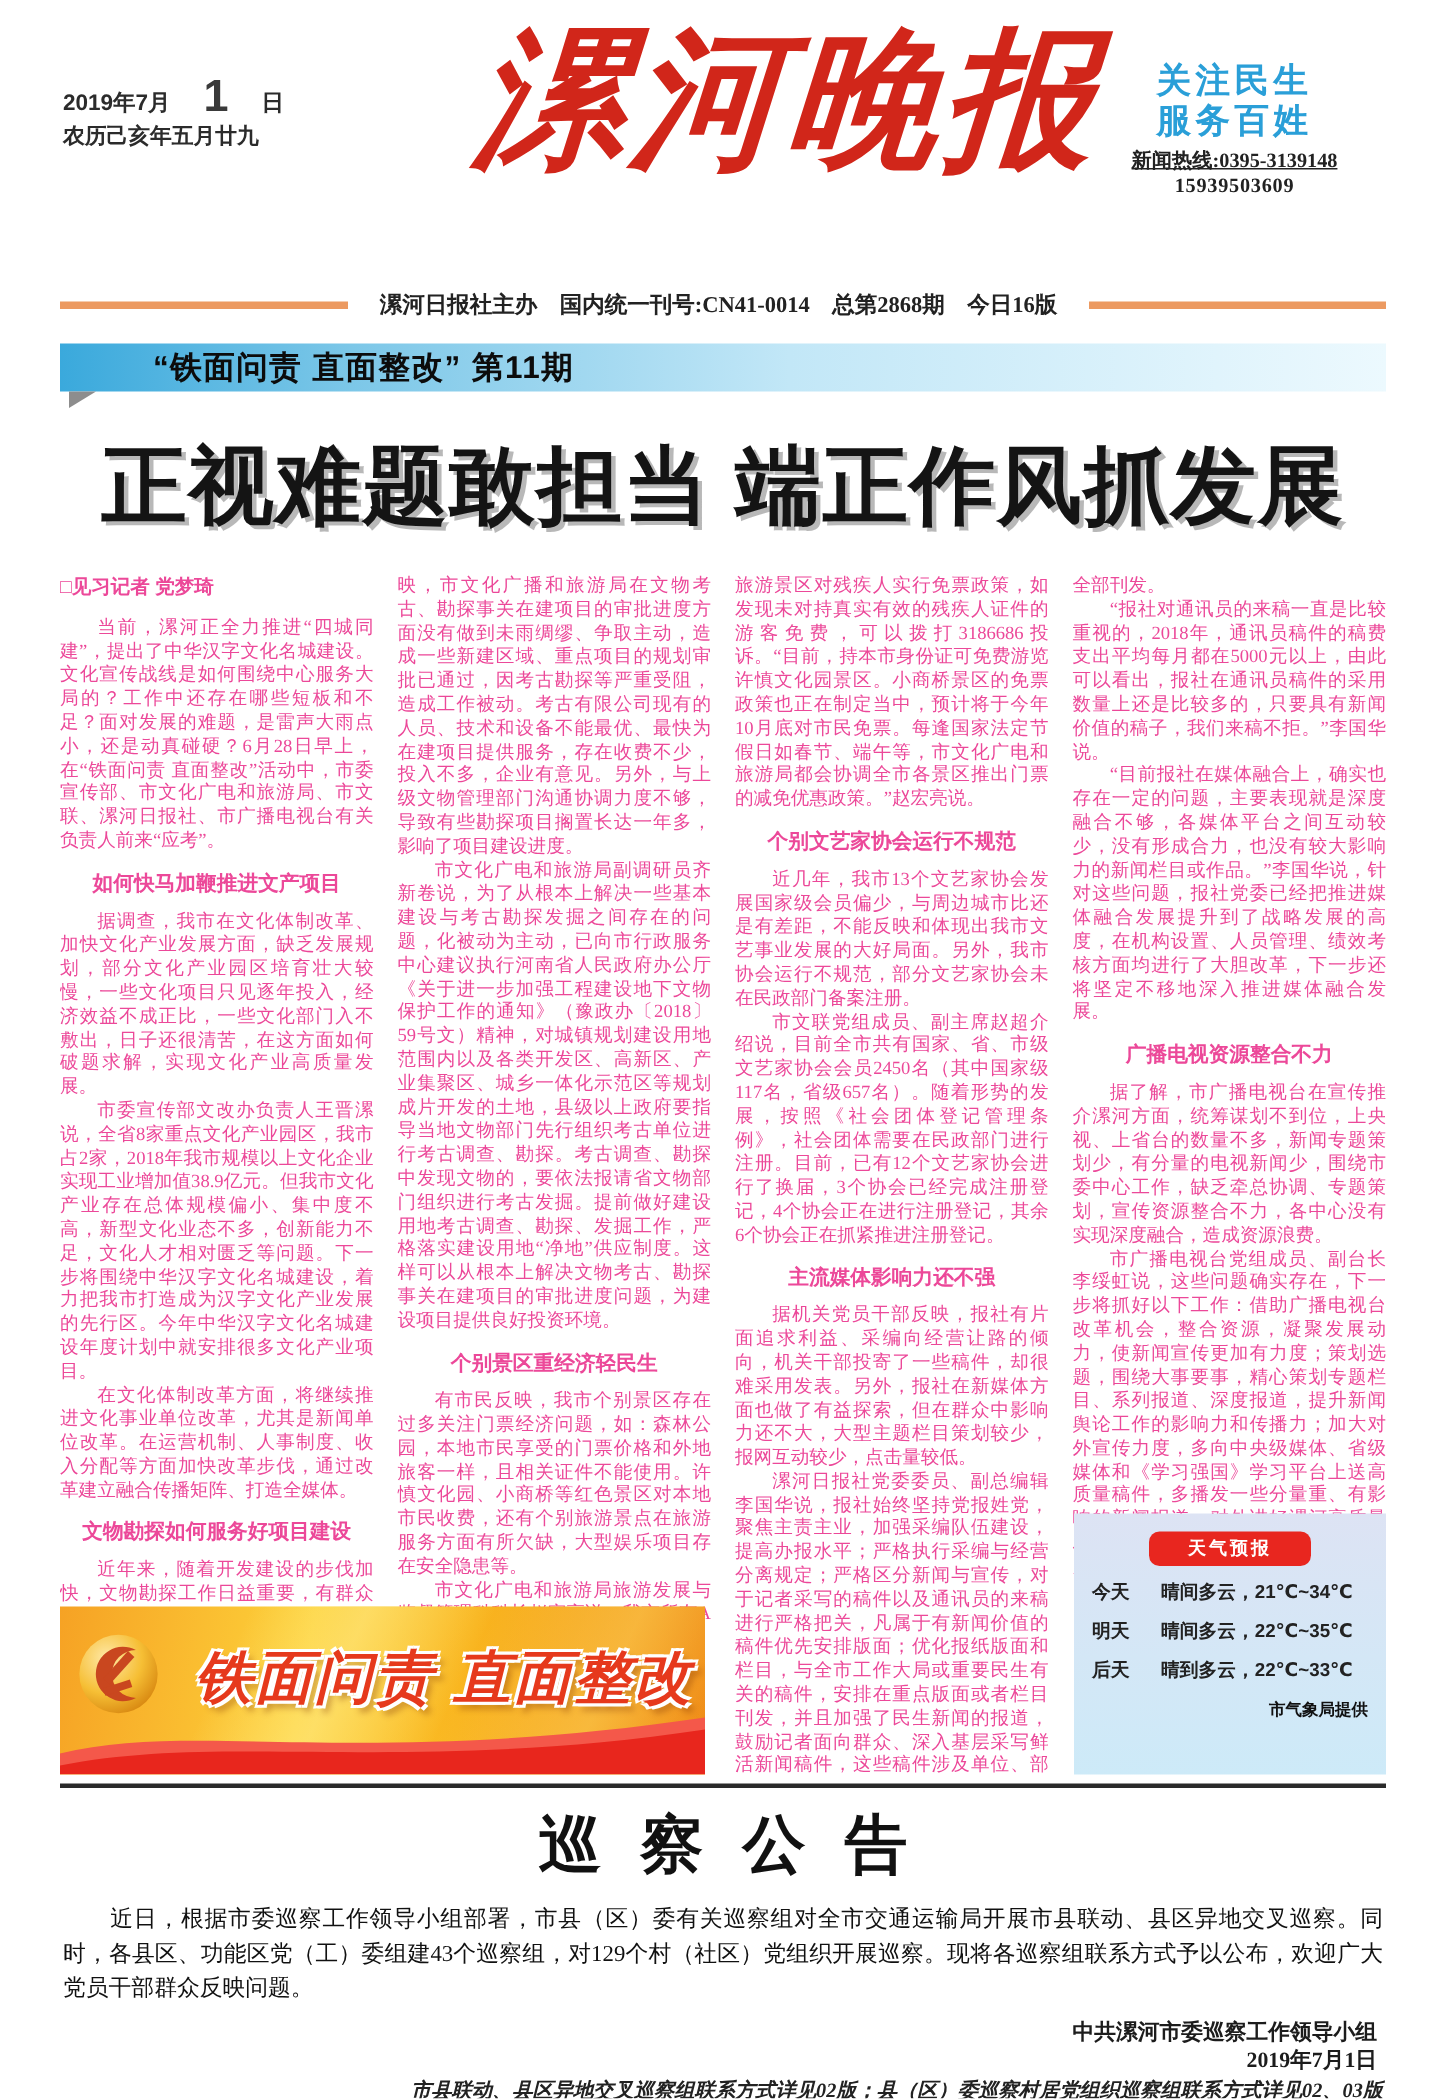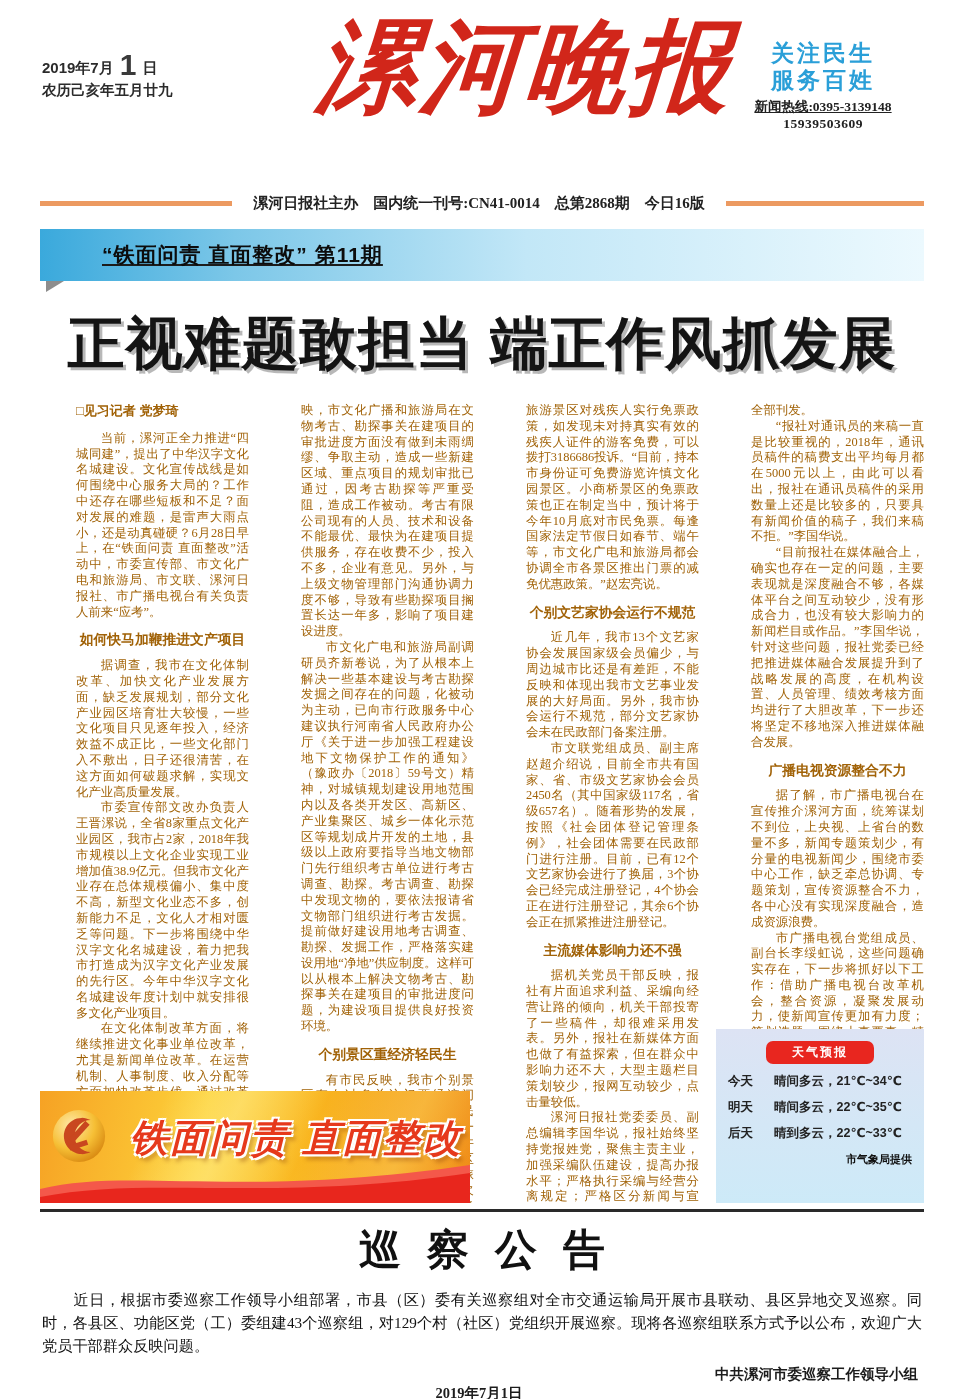--- a/index.html
+++ b/index.html
@@ -5,21 +5,21 @@
   html,body{margin:0;padding:0;background:#ffffff;}
   .page{
     position:relative;width:964px;height:1399px;margin:0 auto;background:#fff;
     font-family:"Liberation Serif","DejaVu Serif",serif;color:#1c1c1c;overflow:hidden;
   }
   .inner{position:relative;width:884px;margin:0 auto;}
 
   
   .masthead{position:relative;height:152px;padding-top:42px;}
   .date-block{position:absolute;left:2px;top:52px;width:200px;font-family:"Liberation Sans","DejaVu Sans",sans-serif;color:#2b2b2b;}
-  .date-line1{font-size:15px;font-weight:bold;display:flex;align-items:flex-end;gap:2px;}
+  .date-line1{font-size:15px;font-weight:bold;display:flex;align-items:flex-end;gap:18px;}
   .big-day{font-size:30px;line-height:26px;font-weight:bold;color:#3a3a3a;margin:0 4px;}
   .lunar{font-size:14.5px;font-weight:bold;margin-top:3px;}
   .logo-row{display:flex;align-items:center;gap:6px;margin-top:4px;}
   .logo-row .txt div{font-size:13.5px;font-weight:bold;line-height:17px;}
   .paper-title{
     position:absolute;left:215px;top:8px;width:540px;margin:0;text-align:center;
     font-size:100px;line-height:120px;font-weight:bold;font-style:italic;color:#d1261a;
     letter-spacing:4px;transform:skewX(-4deg) scaleY(1.02);white-space:nowrap;
   }
   .slogan{position:absolute;right:6px;top:40px;text-align:center;width:190px;}
@@ -29,38 +29,37 @@
 
   
   .pub-row{display:flex;align-items:center;margin-top:0;}
   .orange-bar{height:5px;background:#ec9a61;}
   .orange-bar.left{width:192px;}
   .orange-bar.right{flex:0 0 198px;}
   .pub-info{flex:1;text-align:center;font-size:15px;font-weight:bold;color:#222;padding:0 10px;white-space:nowrap;}
 
   
   .series-banner{
-    margin-top:16px;height:52px;display:flex;align-items:center;
+    margin-top:16px;height:32px;display:flex;align-items:center;
     background:linear-gradient(to right,#3aa9dc 0%,#7cc7e8 22%,#c2e7f7 55%,#ecf9fe 100%);
     padding-left:62px;
-    text-decoration:underline;
   }
   .series-banner span{font-family:"Liberation Sans","DejaVu Sans",sans-serif;font-size:21px;font-weight:bold;color:#0c0c0c;letter-spacing:1px;}
   .gray-triangle{width:0;height:0;border-top:11px solid #8d8d8d;border-right:18px solid transparent;margin-left:6px;}
 
   
   .headline{
     margin:14px 0 0 0;text-align:center;font-family:"Liberation Sans","DejaVu Sans",sans-serif;
     font-size:57px;font-weight:900;color:#141414;letter-spacing:1px;
     text-shadow:3px 3px 0 rgba(0,0,0,.28);white-space:nowrap;
   }
 
   
   .article{position:relative;margin-top:20px;height:800px;display:grid;grid-template-columns:repeat(4,1fr);column-gap:16px;}
-  .article-col{height:800px;overflow:hidden;font-size:12.4px;line-height:15.8px;text-align:justify;color:#a16207;margin-left:36px;}
+  .article-col{height:800px;overflow:hidden;font-size:12.4px;line-height:15.8px;text-align:justify;color:#ec4899;}
   .blk{margin:0;}
   .blk.para{text-indent:2em;}
   .blk.cont{text-indent:0;}
   .blk.byline{font-family:"Liberation Sans","DejaVu Sans",sans-serif;font-weight:bold;font-size:13px;margin-bottom:12px;text-indent:0;}
   h3.blk.subhead{font-family:"Liberation Sans","DejaVu Sans",sans-serif;font-size:13.8px;font-weight:bold;text-align:center;margin:12px 0 10px 0;text-indent:0;}
 
   
   .photo-banner{
     position:absolute;left:0;bottom:0;width:430px;height:112px;overflow:hidden;
     background:linear-gradient(100deg,#f6a224 0%,#fdd23a 38%,#f9b51f 62%,#ef8a16 100%);
@@ -91,21 +90,21 @@
   .w-row{display:flex;padding:0 12px;margin-top:9px;font-size:12.5px;color:#222;font-weight:bold;}
   .w-day{width:46px;}
   .w-fc{flex:1;}
   .w-src{margin-top:10px;text-align:right;padding-right:12px;font-size:11px;font-weight:bold;color:#111;}
 
   
   .notice{margin-top:6px;border-top:3px solid #2a2a2a;padding-top:4px;}
   .notice-title{margin:6px 0 10px 0;text-align:center;font-size:42px;font-weight:bold;letter-spacing:26px;color:#111;text-indent:26px;}
   .notice-body{font-size:15.2px;line-height:23px;text-align:justify;color:#111;margin:0 2px;}
   .notice-sig{margin-top:8px;text-align:right;font-weight:bold;font-size:14.5px;padding-right:6px;}
-  .notice-date{text-align:center;font-weight:bold;font-size:14.5px;padding-right:6px;}
+  .notice-date{text-align:right;font-weight:bold;font-size:14.5px;padding-right:6px;}
   .notice-note{margin-top:2px;text-align:right;font-size:13.5px;font-style:italic;font-weight:bold;color:#222;padding-right:2px;}
 </style>
 </head>
 <body>
 
 <div class="page">
   <div class="inner">
 
     <header class="masthead">
       <div class="date-block">

